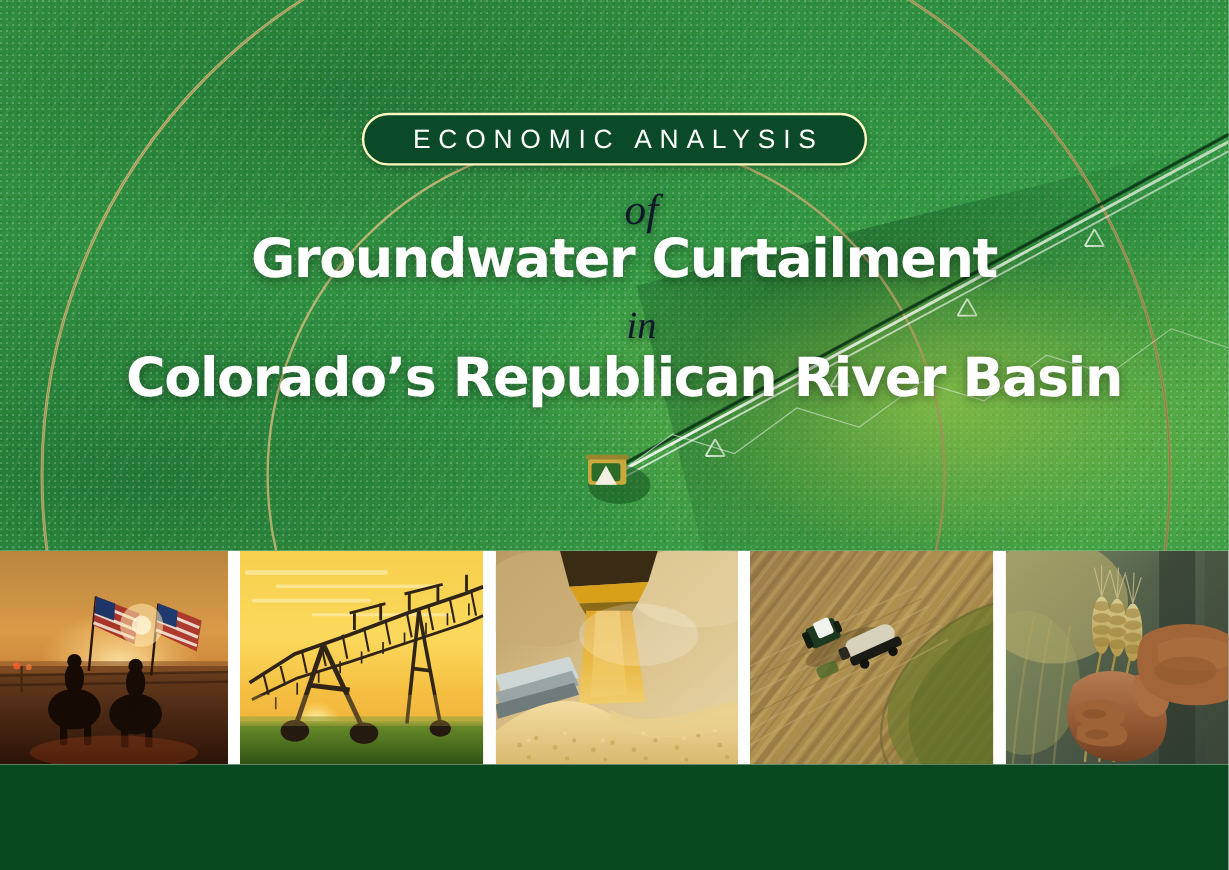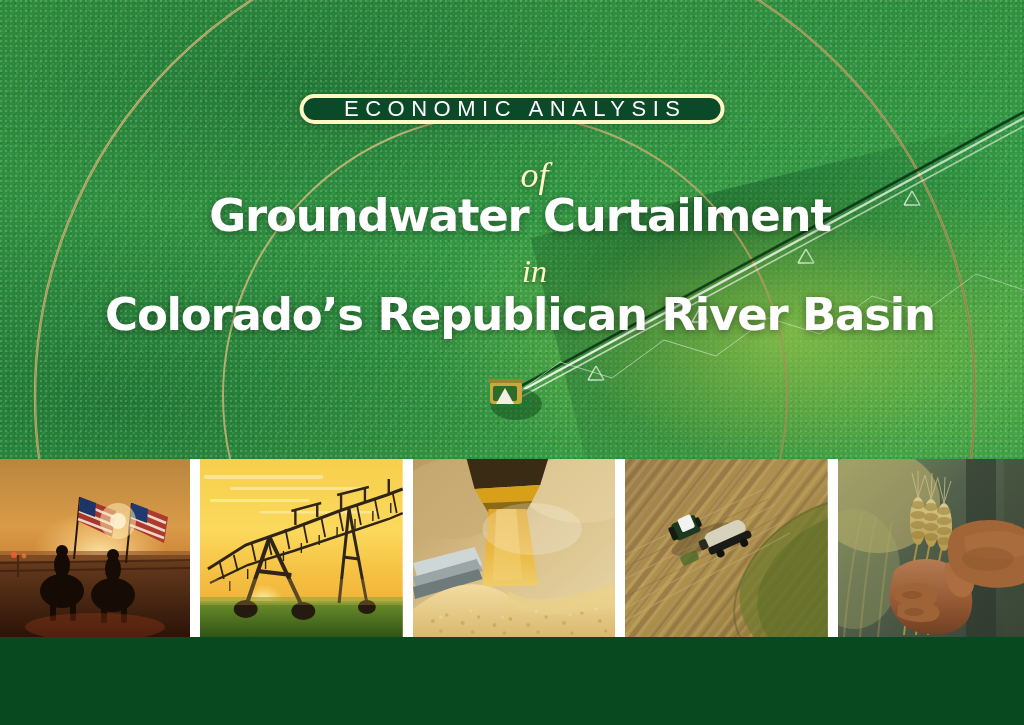--- a/index.html
+++ b/index.html
@@ -66,42 +66,42 @@
   .title-block {
     position:absolute; left:0; top:0;
     width:1024px; height:459px;
     z-index:6;
     pointer-events:none;
   }
   .eyebrow-badge {
     position:absolute;
     left:50%; transform:translateX(-50%);
     top:94px;
-    height:30px;
+    height:44px;
     padding:0 34px;
     display:flex; align-items:center; justify-content:center;
     background:#0b4a28;
-    border:4px solid #fef9c3;
+    border:2px solid #fef9c3;
     border-radius:24px;
     box-shadow:0 2px 7px rgba(0,0,0,.30);
     pointer-events:auto;
   }
   .eyebrow-badge span {
     color:#ffffff;
     font-family:"Liberation Sans", sans-serif;
     font-size:22px;
     font-weight:400;
     letter-spacing:6.5px;
     white-space:nowrap;
     text-indent:6.5px;
   }
   .connector {
     display:block;
     text-align:center;
-    color:#fef9c3;
+    color:#0f172a;
     font-family:"Liberation Serif", serif;
     font-style:italic;
     font-weight:400;
     text-shadow:0 2px 6px rgba(0,0,0,.38);
     margin-left:45px;
   }
   .connector-of {
     position:absolute; left:0; right:0; top:155px;
     font-size:36px;
     line-height:40px;

